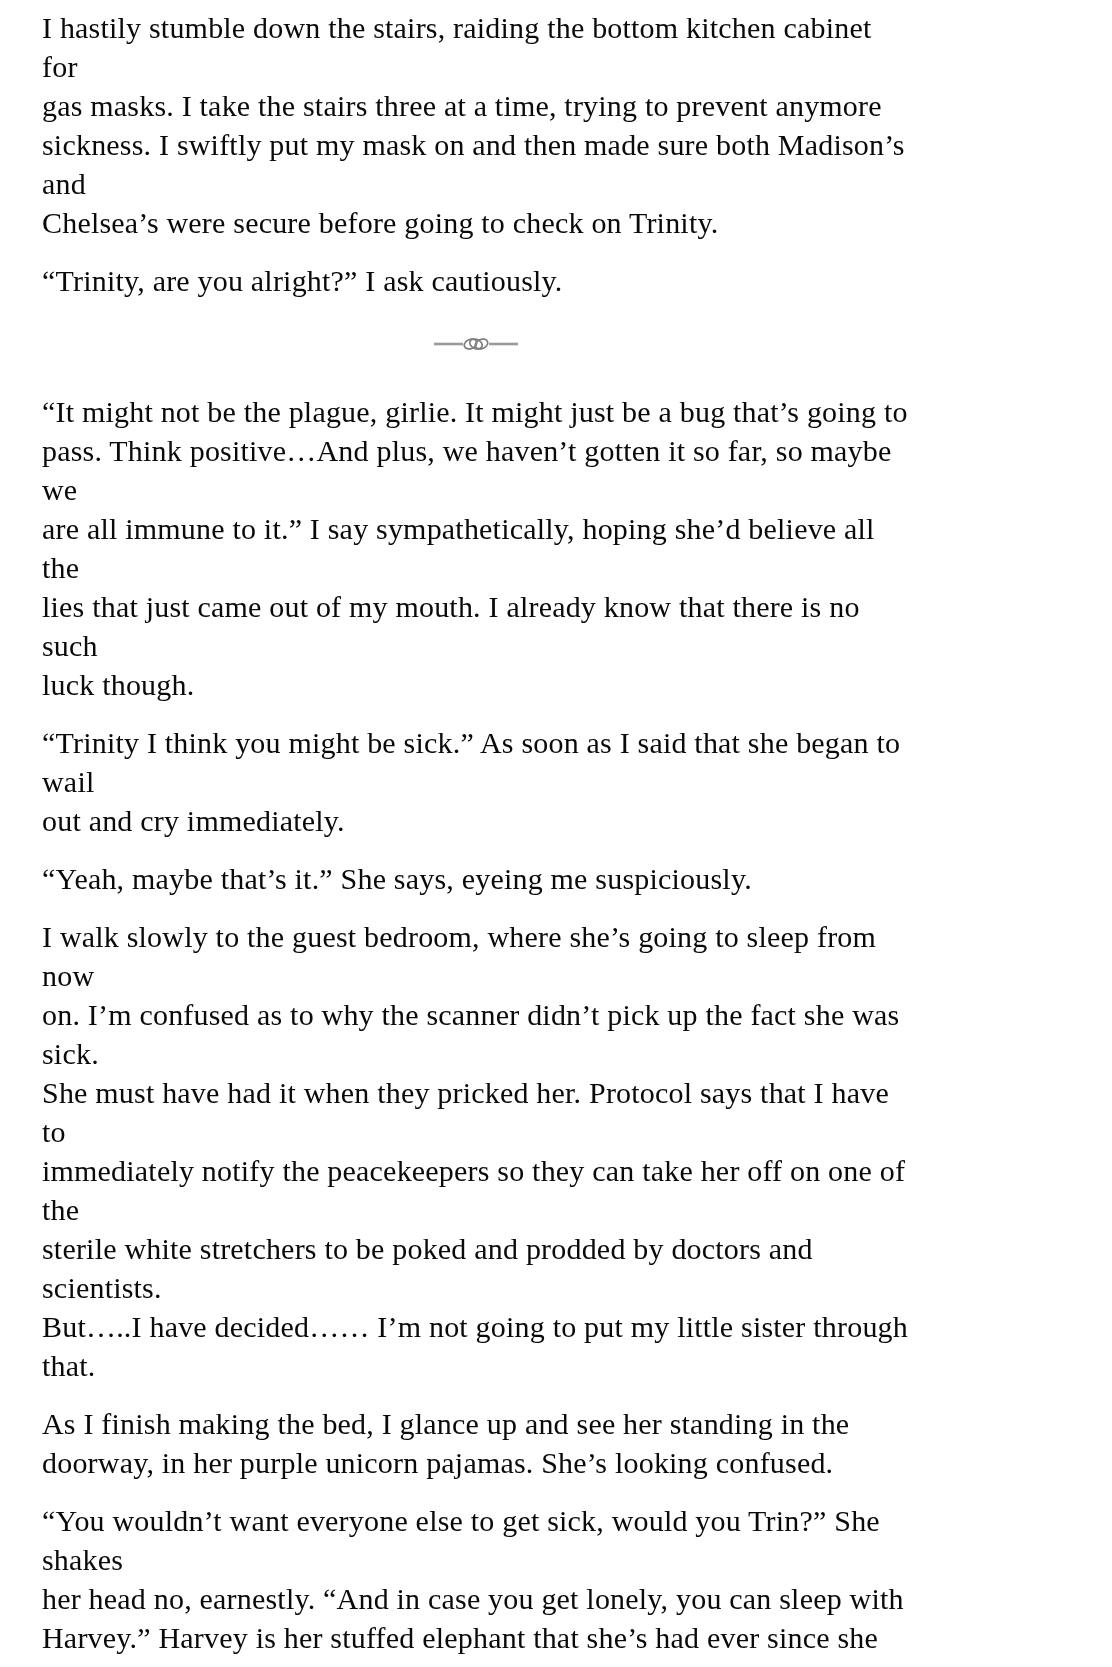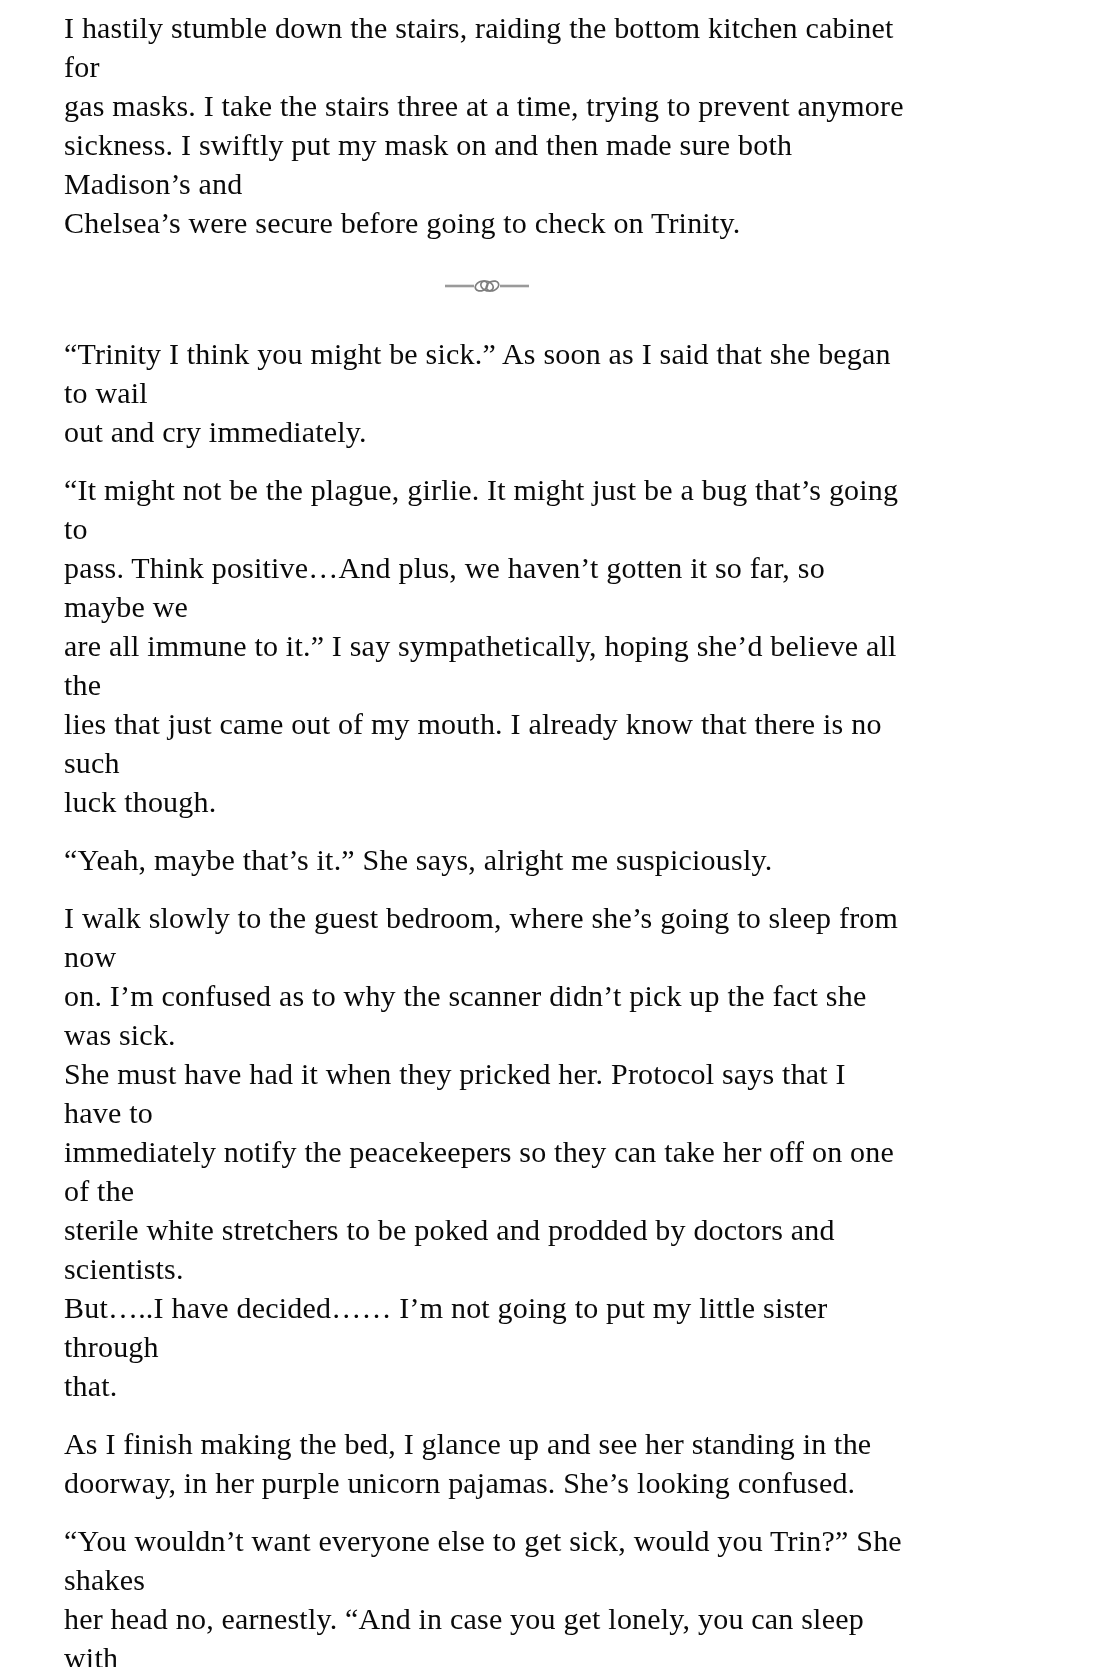--- a/index.html
+++ b/index.html
@@ -9,21 +9,21 @@
     background: #ffffff;
   }
   body {
     width: 1112px;
     height: 1667px;
     overflow: hidden;
   }
   .story-page {
     width: 952px;
     height: 1667px;
-    padding: 8px 42px 0 64px;
+    padding: 8px 42px 0 42px;
     background: #ffffff;
   }
   .story-paragraph {
     margin: 0 0 19px 0;
     font-family: "Liberation Serif", "DejaVu Serif", serif;
     font-size: 30px;
     line-height: 39px;
     color: #0a0a0a;
     white-space: pre-line; 
     letter-spacing: 0.2px;
@@ -38,43 +38,44 @@
 </style>
 </head>
 <body>
 
 <div class="story-page">
 
   <p class="story-paragraph">I hastily stumble down the stairs, raiding the bottom kitchen cabinet for
 gas masks. I take the stairs three at a time, trying to prevent anymore
 sickness. I swiftly put my mask on and then made sure both Madison’s and
 Chelsea’s were secure before going to check on Trinity.</p>
+  <p class="story-paragraph">“Trinity, are you alright?” I ask cautiously.</p>
 
   <div class="scene-divider">
     <span>
       <svg width="84" height="16" viewBox="0 0 84 16" aria-hidden="true">
         <line x1="0" y1="8" x2="29" y2="8" stroke="#9a9a9a" stroke-width="2.6"></line>
         <line x1="55" y1="8" x2="84" y2="8" stroke="#9a9a9a" stroke-width="2.6"></line>
         <g stroke="#7e7e7e" fill="none" stroke-width="1.7">
           <ellipse cx="36.5" cy="8" rx="6.5" ry="4.6" transform="rotate(-24 36.5 8)"></ellipse>
           <ellipse cx="42" cy="8" rx="6.5" ry="4.6" transform="rotate(24 42 8)"></ellipse>
           <ellipse cx="47.5" cy="8" rx="6.5" ry="4.6" transform="rotate(-24 47.5 8)"></ellipse>
         </g>
       </svg>
     </span>
   </div>
 
-  <p class="story-paragraph">“Trinity I think you might be sick.” As soon as I said that she began to wail
-out and cry immediately.</p>
   <p class="story-paragraph">“It might not be the plague, girlie. It might just be a bug that’s going to
 pass. Think positive…And plus, we haven’t gotten it so far, so maybe we
 are all immune to it.” I say sympathetically, hoping she’d believe all the
 lies that just came out of my mouth. I already know that there is no such
 luck though.</p>
-  <p class="story-paragraph">“Yeah, maybe that’s it.” She says, alright me suspiciously.</p>
+  <p class="story-paragraph">“Trinity I think you might be sick.” As soon as I said that she began to wail
+out and cry immediately.</p>
+  <p class="story-paragraph">“Yeah, maybe that’s it.” She says, eyeing me suspiciously.</p>
   <p class="story-paragraph">I walk slowly to the guest bedroom, where she’s going to sleep from now
 on. I’m confused as to why the scanner didn’t pick up the fact she was sick.
 She must have had it when they pricked her. Protocol says that I have to
 immediately notify the peacekeepers so they can take her off on one of the
 sterile white stretchers to be poked and prodded by doctors and scientists.
 But…..I have decided…… I’m not going to put my little sister through
 that.</p>
   <p class="story-paragraph">As I finish making the bed, I glance up and see her standing in the
 doorway, in her purple unicorn pajamas. She’s looking confused.</p>
   <p class="story-paragraph">“You wouldn’t want everyone else to get sick, would you Trin?” She shakes

